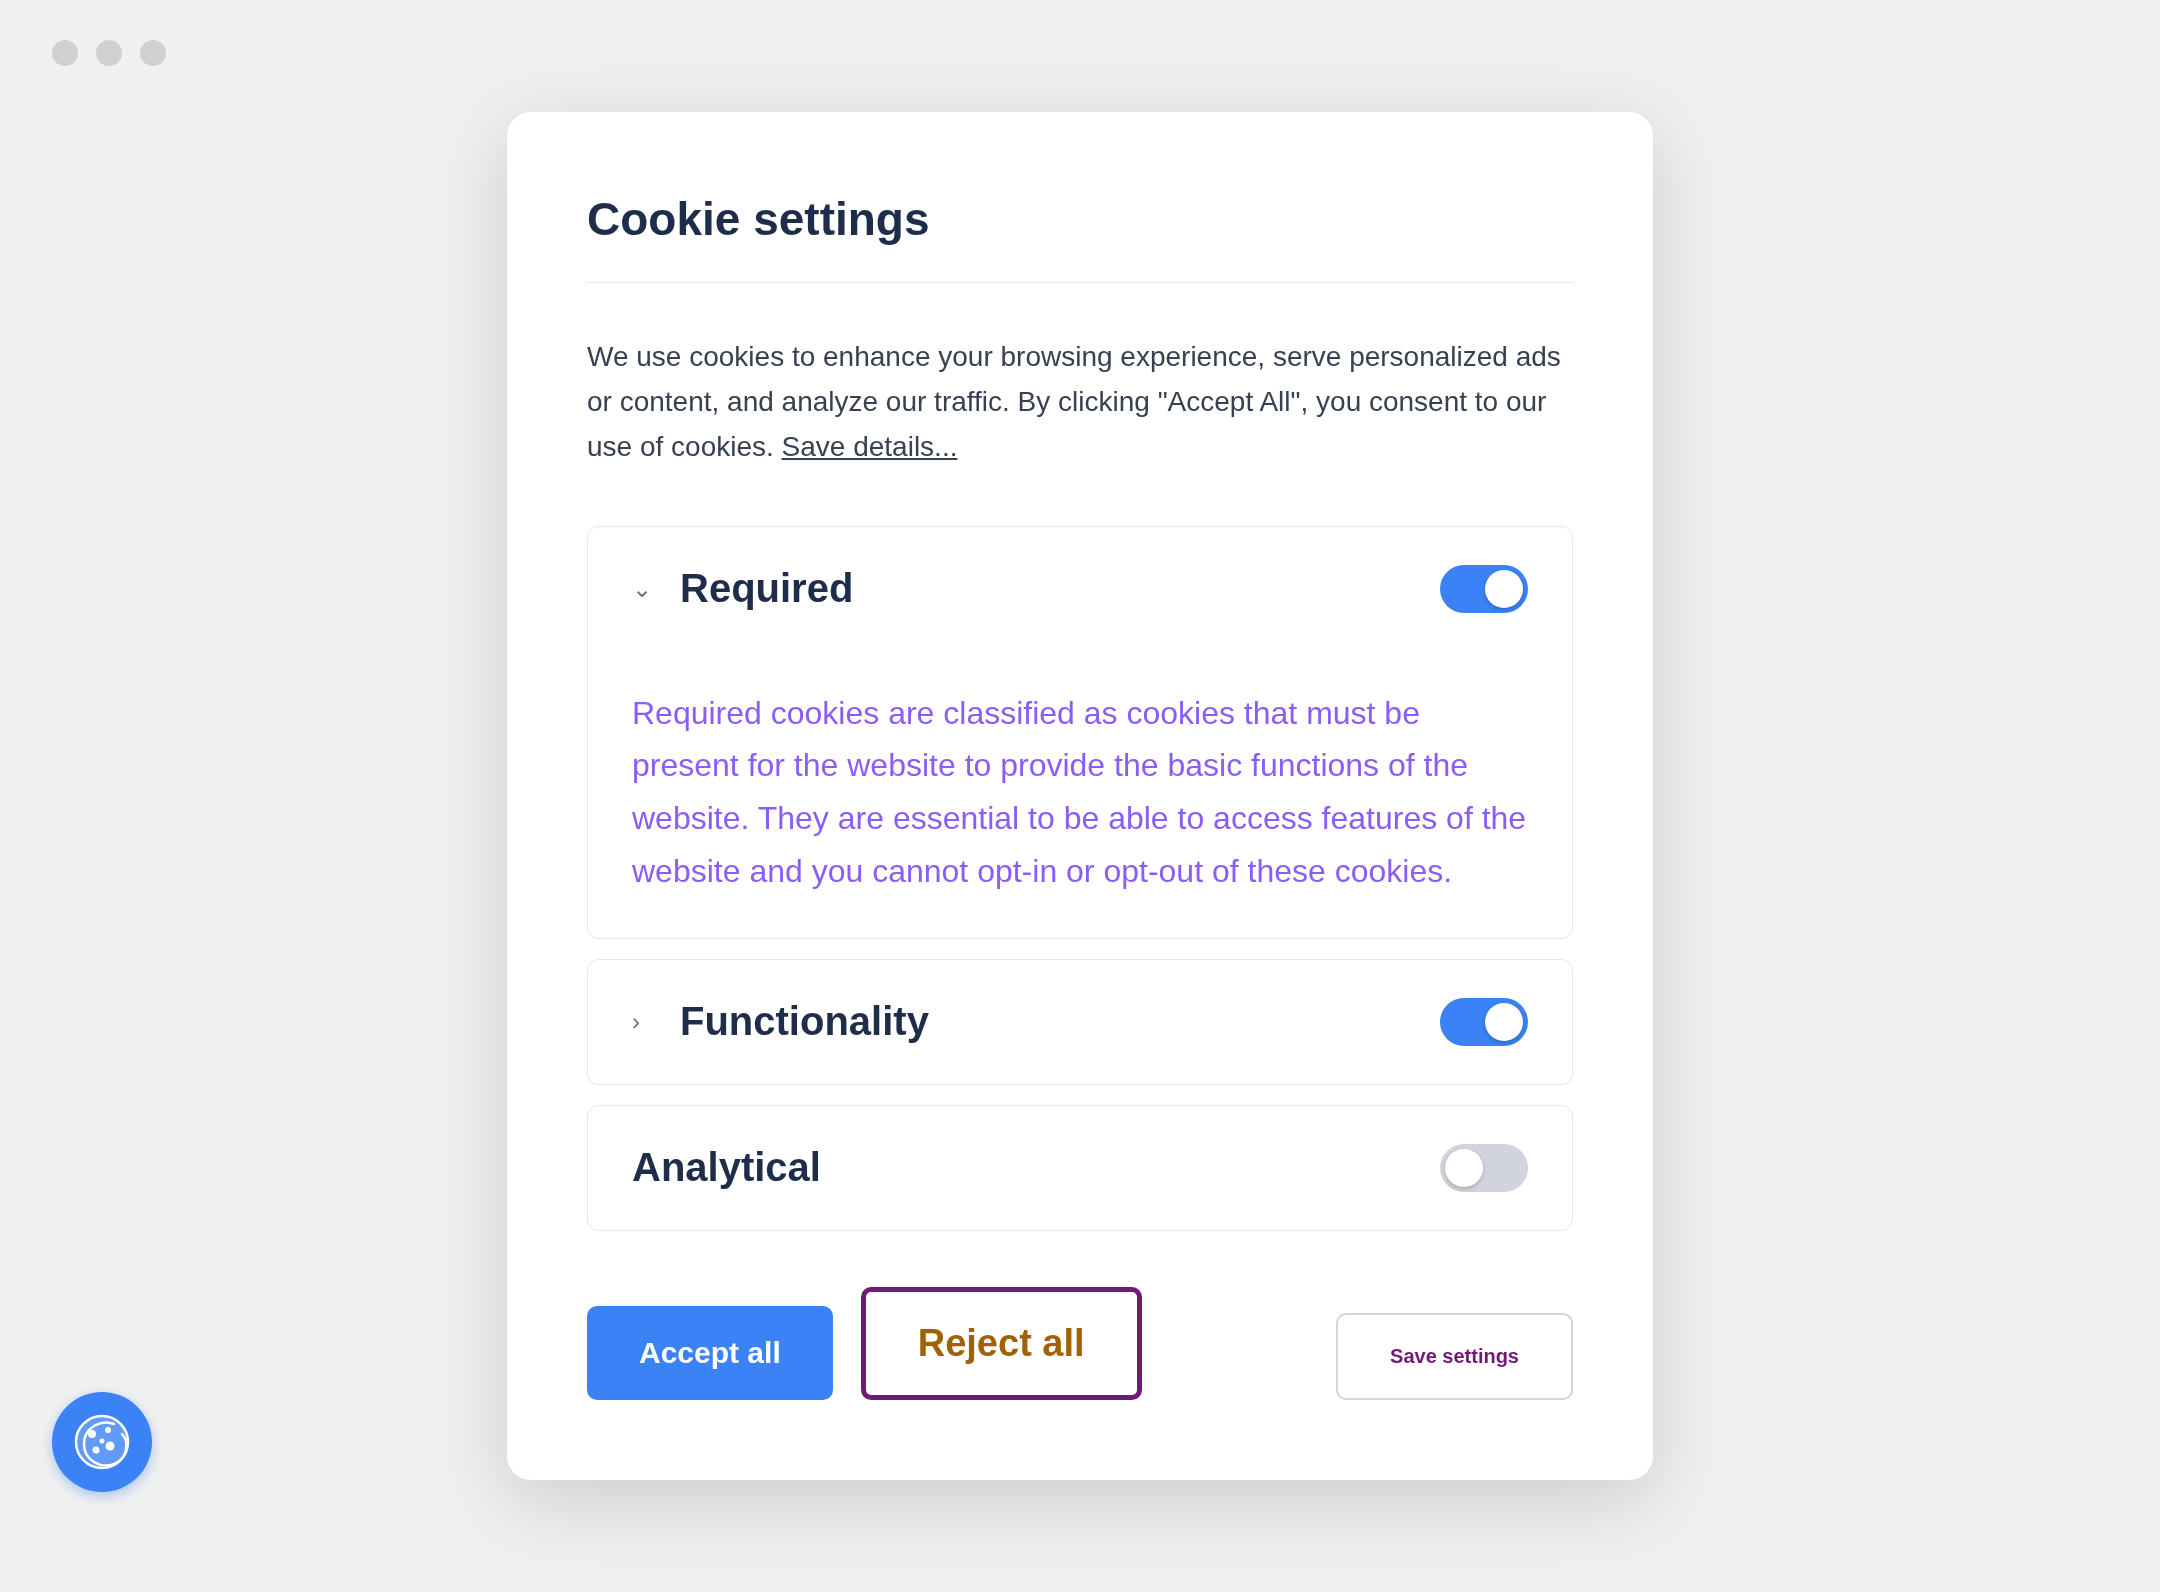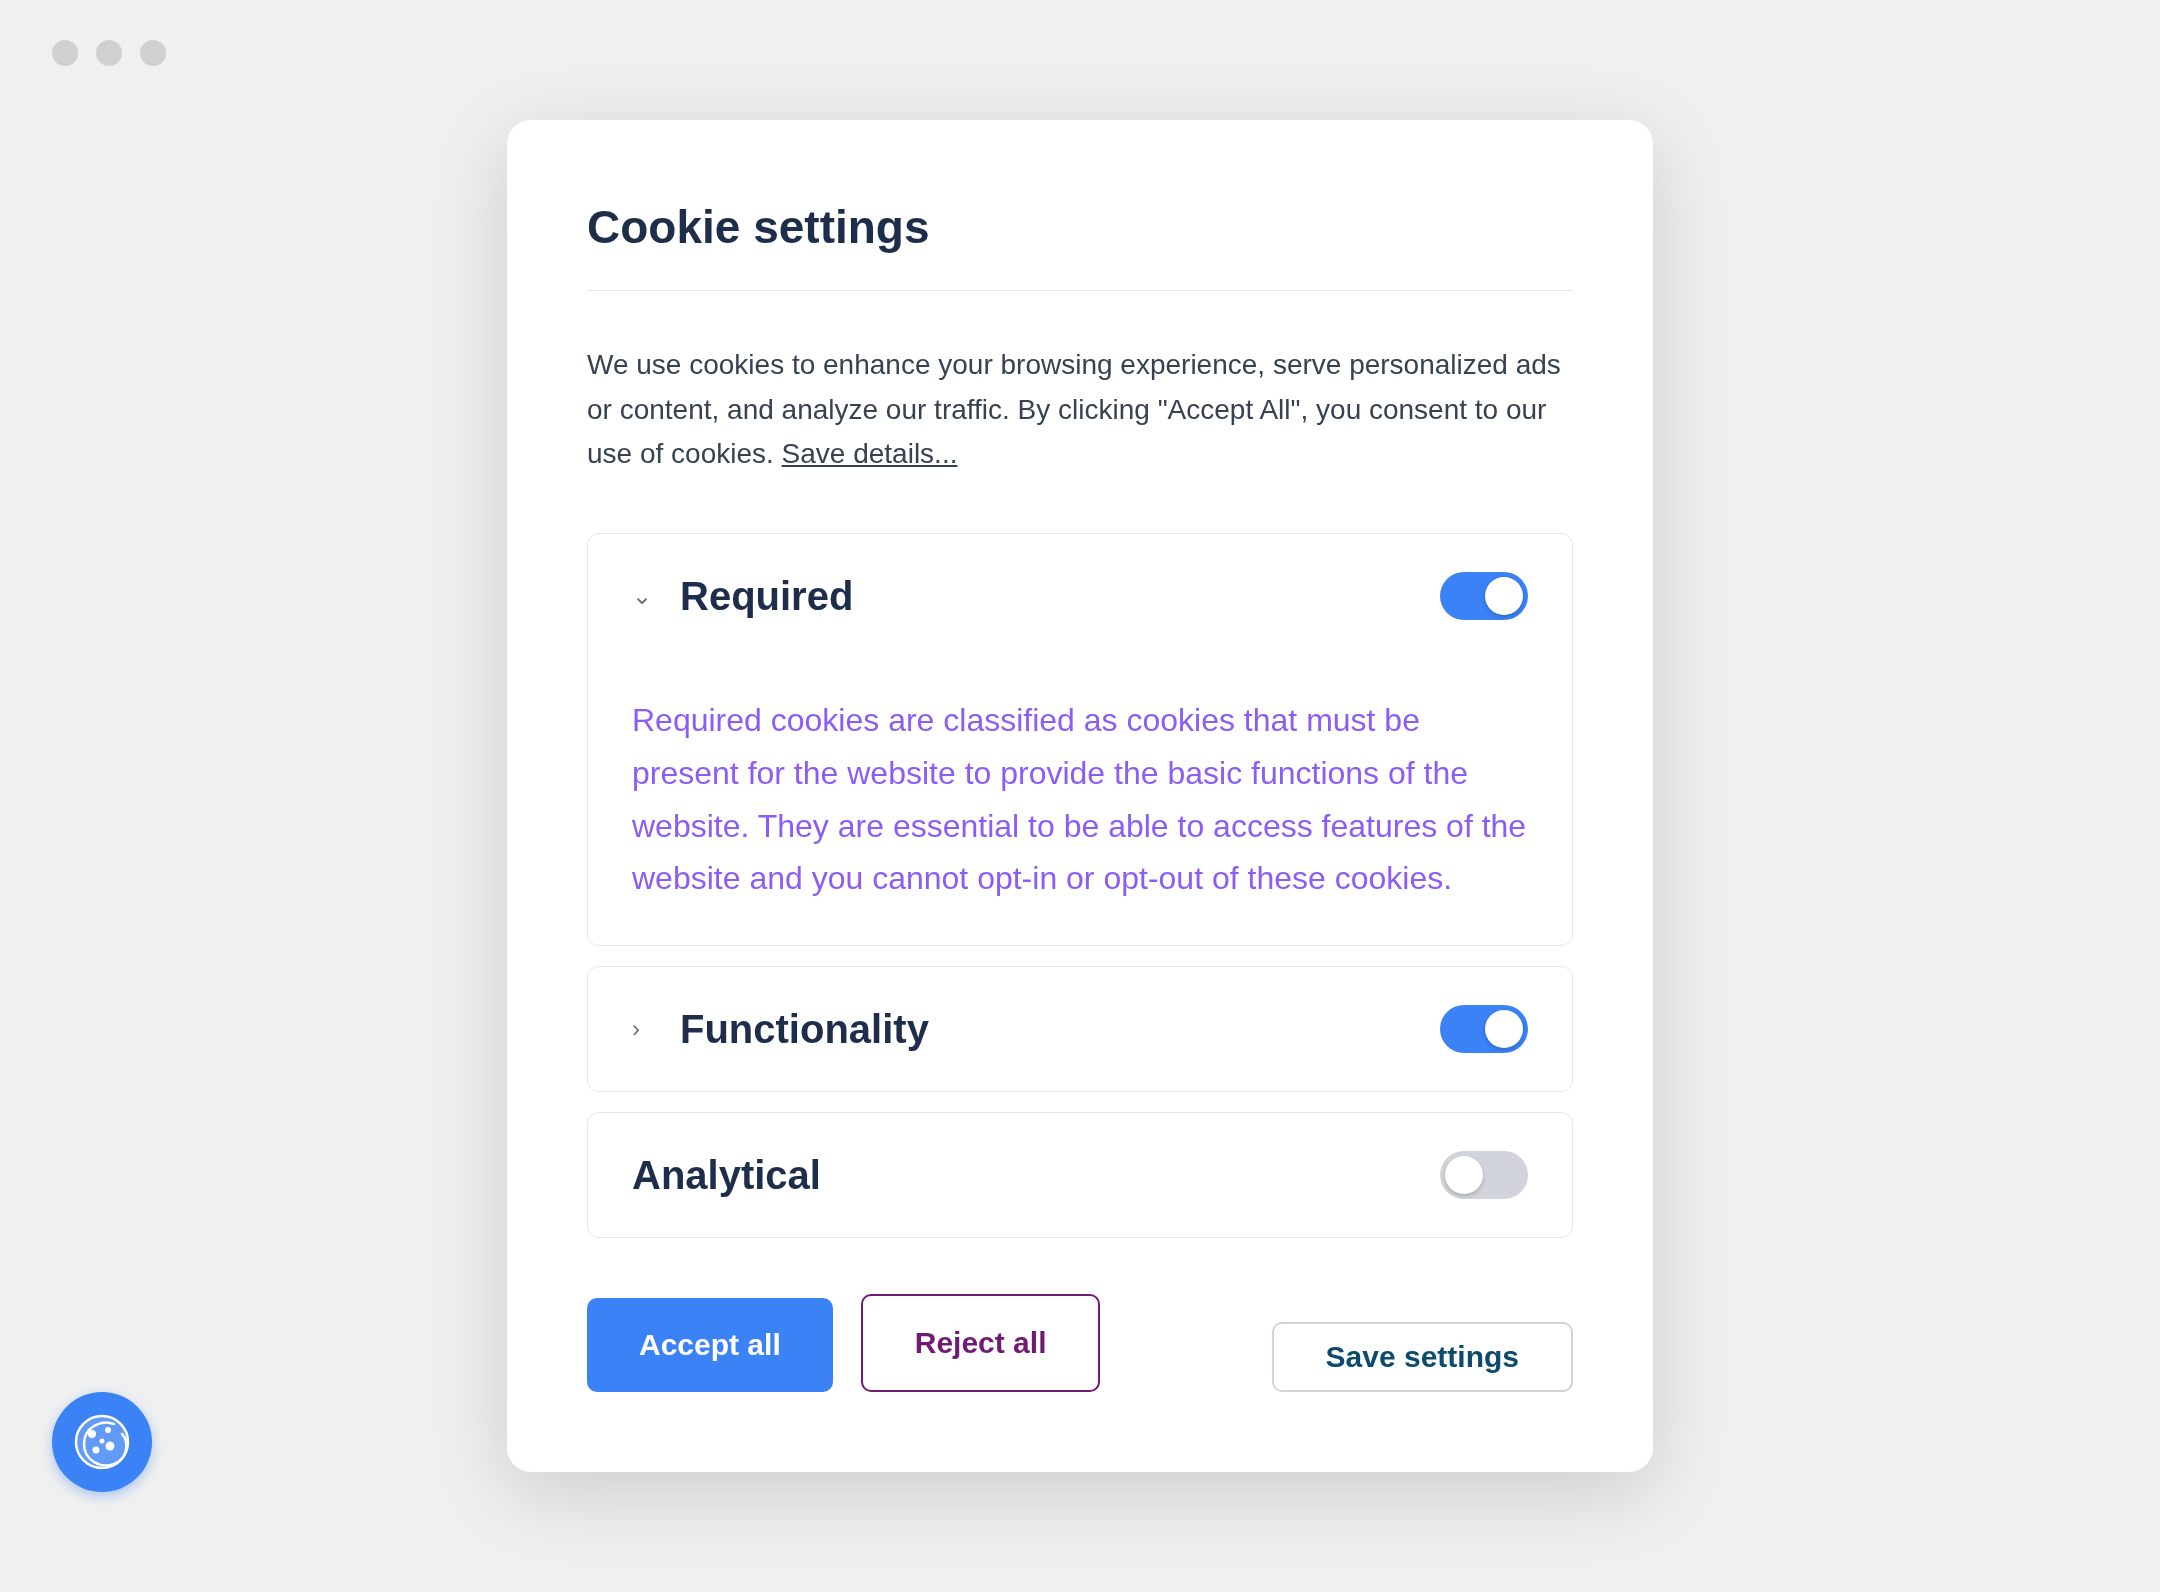--- a/index.html
+++ b/index.html
@@ -199,37 +199,37 @@
       border: none;
       border-radius: 10px;
       padding: 30px 52px;
       font-size: 30px;
       font-weight: 600;
       cursor: pointer;
     }
 
     .btn-reject {
       background: white;
-      color: #701a75;
-      border: 2px solid #701a75;
+      color: #a16207;
+      border: 5px solid #701a75;
       border-radius: 10px;
       padding: 30px 52px;
-      font-size: 30px;
+      font-size: 38px;
       font-weight: 600;
       cursor: pointer;
     }
 
     .btn-save {
       margin-left: auto;
       background: white;
-      color: #0c4a6e;
+      color: #701a75;
       border: 2px solid #d1d5db;
       border-radius: 10px;
-      padding: 16px 52px;
-      font-size: 30px;
+      padding: 30px 52px;
+      font-size: 20px;
       font-weight: 600;
       cursor: pointer;
     }
   </style>
 </head>
 <body>
 
 <div class="window-dots">
   <div class="dot"></div>
   <div class="dot"></div>

